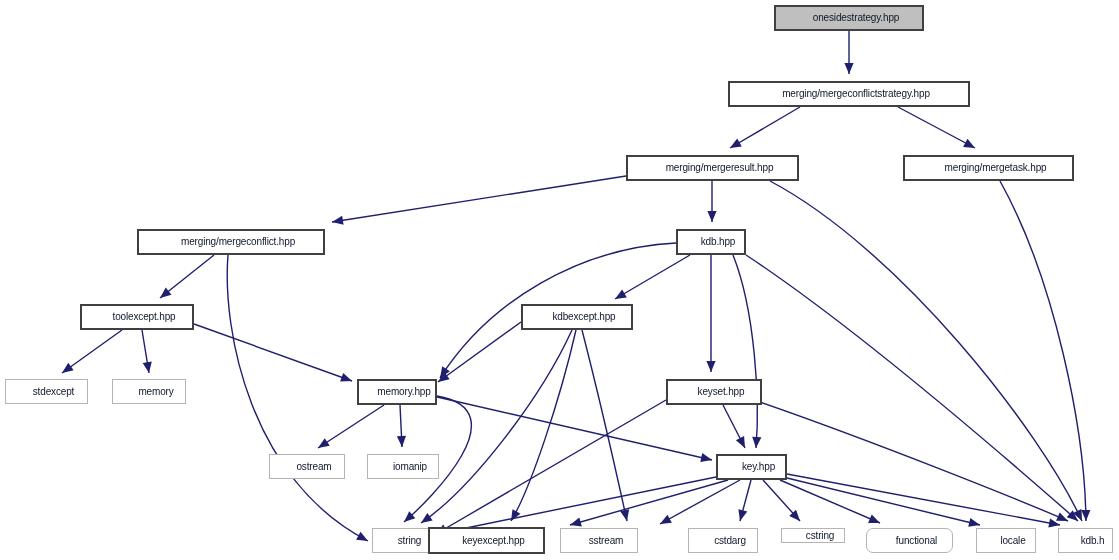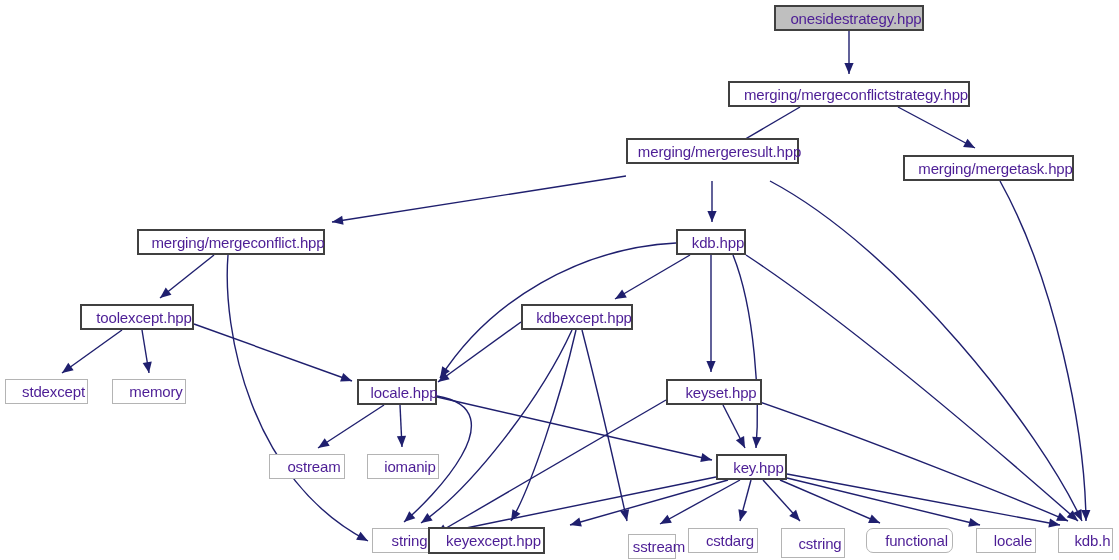--- a/index.html
+++ b/index.html
@@ -32,22 +32,22 @@
     stroke: none;
   }
   .node-box {
     position: absolute;
     box-sizing: border-box;
     display: flex;
     align-items: center;
     justify-content: center;
     background: #ffffff;
     border: 1px solid #b4b4b4;
-    font-size: 15px;
-    color: #4c1d95;
+    font-size: 10px;
+    color: #0f172a;
     white-space: nowrap;
     line-height: 1;
     letter-spacing: -0.15px;
     padding-left: 14px;
   }
   .node-box.strong {
     border: 2px solid #404040;
   }
   .node-box.root {
     border: 2px solid #404040;
@@ -208,21 +208,21 @@
         <polygon class="arrow-head" points="0,0 -11,-4.6 -11,4.6" transform="translate(1060,525) rotate(10.581559969357448)"></polygon>
       </g>
     </svg>
   <div id="node-layer">
       <div class="node-box root" style="left: 774px; top: 5px; width: 150px; height: 26px;">
         <span class="node-label">onesidestrategy.hpp</span>
       </div>
       <div class="node-box strong" style="left: 728px; top: 81px; width: 242px; height: 26px;">
         <span class="node-label">merging/mergeconflictstrategy.hpp</span>
       </div>
-      <div class="node-box strong" style="left: 626px; top: 138px; width: 173px; height: 26px;">
+      <div class="node-box strong" style="left: 626px; top: 155px; width: 173px; height: 26px;">
         <span class="node-label">merging/mergeresult.hpp</span>
       </div>
       <div class="node-box strong" style="left: 903px; top: 155px; width: 171px; height: 26px;">
         <span class="node-label">merging/mergetask.hpp</span>
       </div>
       <div class="node-box strong" style="left: 137px; top: 229px; width: 188px; height: 26px;">
         <span class="node-label">merging/mergeconflict.hpp</span>
       </div>
       <div class="node-box strong" style="left: 676px; top: 229px; width: 70px; height: 26px;">
         <span class="node-label">kdb.hpp</span>
@@ -233,47 +233,47 @@
       <div class="node-box strong" style="left: 521px; top: 304px; width: 112px; height: 26px;">
         <span class="node-label">kdbexcept.hpp</span>
       </div>
       <div class="node-box" style="left: 5px; top: 379px; width: 83px; height: 25px;">
         <span class="node-label">stdexcept</span>
       </div>
       <div class="node-box" style="left: 112px; top: 379px; width: 74px; height: 25px;">
         <span class="node-label">memory</span>
       </div>
       <div class="node-box strong" style="left: 357px; top: 379px; width: 80px; height: 26px;">
-        <span class="node-label">locale.hpp</span>
+        <span class="node-label">memory.hpp</span>
       </div>
       <div class="node-box strong" style="left: 666px; top: 379px; width: 96px; height: 26px;">
         <span class="node-label">keyset.hpp</span>
       </div>
       <div class="node-box" style="left: 269px; top: 454px; width: 76px; height: 25px;">
         <span class="node-label">ostream</span>
       </div>
       <div class="node-box" style="left: 367px; top: 454px; width: 72px; height: 25px;">
         <span class="node-label">iomanip</span>
       </div>
       <div class="node-box strong" style="left: 716px; top: 454px; width: 71px; height: 26px;">
         <span class="node-label">key.hpp</span>
       </div>
       <div class="node-box" style="left: 372px; top: 528px; width: 61px; height: 25px;">
         <span class="node-label">string</span>
       </div>
       <div class="node-box strong" style="left: 428px; top: 527px; width: 117px; height: 27px;">
         <span class="node-label">keyexcept.hpp</span>
       </div>
-      <div class="node-box" style="left: 628px; top: 528px; width: 48px; height: 25px; margin-top: 6px;">
+      <div class="node-box" style="left: 560px; top: 528px; width: 78px; height: 25px;">
         <span class="node-label">sstream</span>
       </div>
       <div class="node-box" style="left: 688px; top: 528px; width: 70px; height: 25px;">
         <span class="node-label">cstdarg</span>
       </div>
-      <div class="node-box" style="left: 781px; top: 528px; width: 64px; height: 30px;">
+      <div class="node-box" style="left: 781px; top: 528px; width: 64px; height: 15px;">
         <span class="node-label">cstring</span>
       </div>
       <div class="node-box" style="left: 866px; top: 528px; width: 87px; height: 25px; border-radius: 7px;">
         <span class="node-label">functional</span>
       </div>
       <div class="node-box" style="left: 976px; top: 528px; width: 60px; height: 25px;">
         <span class="node-label">locale</span>
       </div>
       <div class="node-box" style="left: 1058px; top: 528px; width: 55px; height: 25px;">
         <span class="node-label">kdb.h</span>

